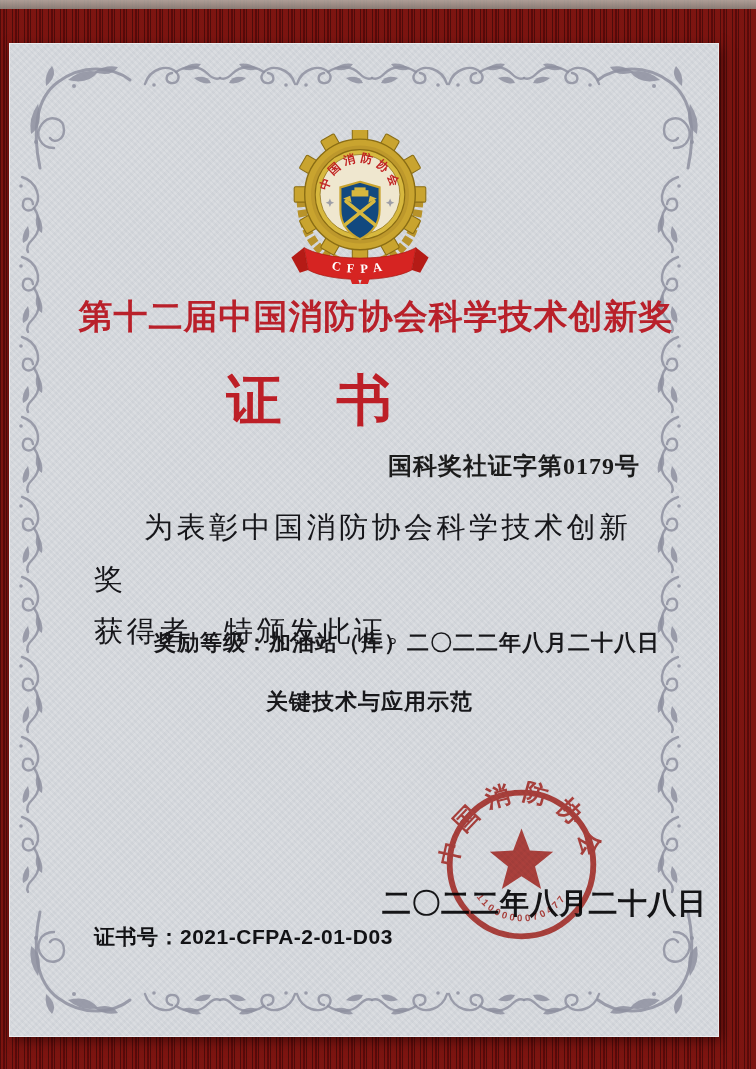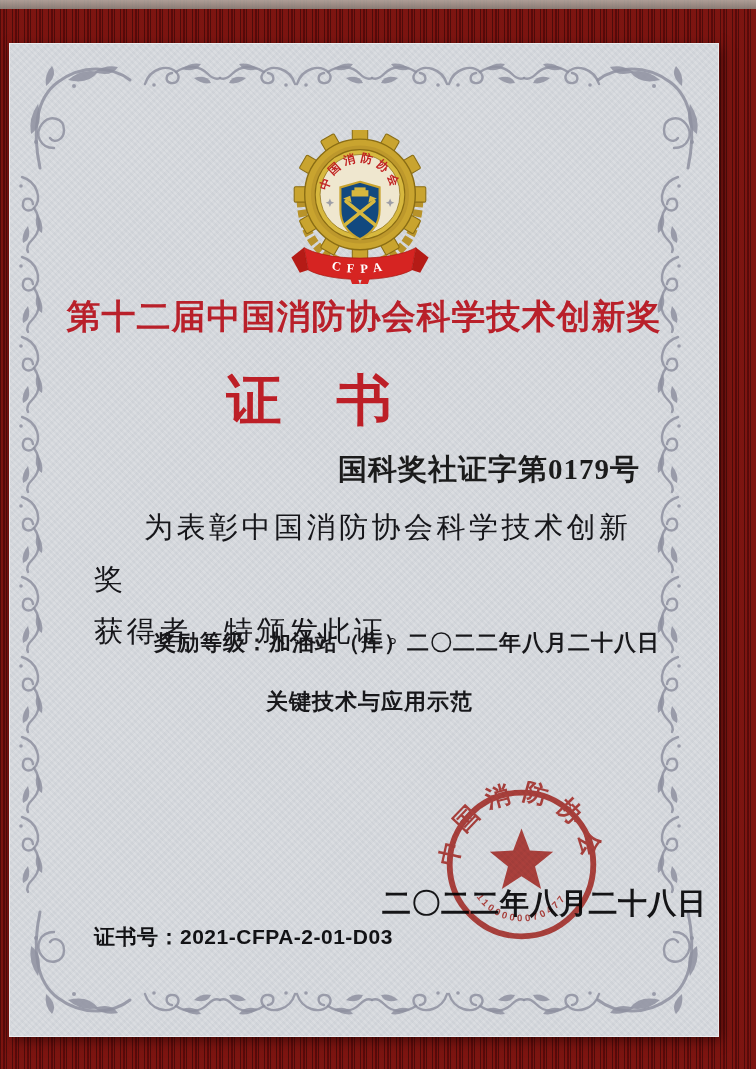--- a/index.html
+++ b/index.html
@@ -15,26 +15,26 @@
   .paper{position:absolute;left:10px;top:44px;width:708px;height:992px;
        background-color:#d7dade;
        background-image:
          repeating-linear-gradient(45deg, rgba(255,255,255,.06) 0 2px, rgba(125,135,155,.05) 2px 4px),
          repeating-linear-gradient(-45deg, rgba(255,255,255,.04) 0 3px, rgba(110,120,140,.04) 3px 6px);
        box-shadow:0 0 0 1px #e9ebee, 3px 4px 12px rgba(25,0,0,.6);}
   .orn-svg{position:absolute;left:0;top:0;width:708px;height:992px;z-index:1;pointer-events:none;}
   .orn{stroke:#8e90a0;stroke-width:2.4;fill:none;opacity:.85;stroke-linecap:round;}
   .lf{fill:#8e90a0;stroke:none;opacity:.85;}
   .emblem{position:absolute;left:280px;top:86px;width:140px;height:154px;z-index:2;}
-  .title{position:absolute;left:0;top:250px;width:708px;text-align:center;z-index:2;
+  .title{position:absolute;left:12px;top:250px;width:708px;text-align:center;z-index:2;
        font-size:34px;font-weight:bold;color:#b9202a;letter-spacing:1px;}
   .heading{position:absolute;left:-0.5em;top:320px;width:708px;text-align:center;z-index:2;
        font-size:55px;font-weight:bold;color:#bd1f27;letter-spacing:1em;}
   .doc-no{position:absolute;right:78px;top:406px;z-index:2;
-       font-size:29px;font-weight:bold;color:#1b1b1b;letter-spacing:1px;}
+       font-size:24px;font-weight:bold;color:#1b1b1b;letter-spacing:1px;}
   .body-text{position:absolute;left:84px;right:56px;top:428px;z-index:2;
        font-size:29px;color:#16161a;letter-spacing:3.5px;line-height:52px;text-indent:50px;}
   .field{position:absolute;left:144px;z-index:2;color:#17171a;
        font-family:"Liberation Sans","DejaVu Sans",sans-serif;
        font-size:22px;font-weight:bold;letter-spacing:1px;line-height:30px;}
   .f-project{top:584px;}
   .f-project .l2{display:block;margin-left:112px;margin-top:29px;}
   .f-grade{top:664px;}
   .f-winner{top:710px;letter-spacing:2px;}
   .seal{position:absolute;left:428px;top:737px;width:167px;height:167px;z-index:4;

